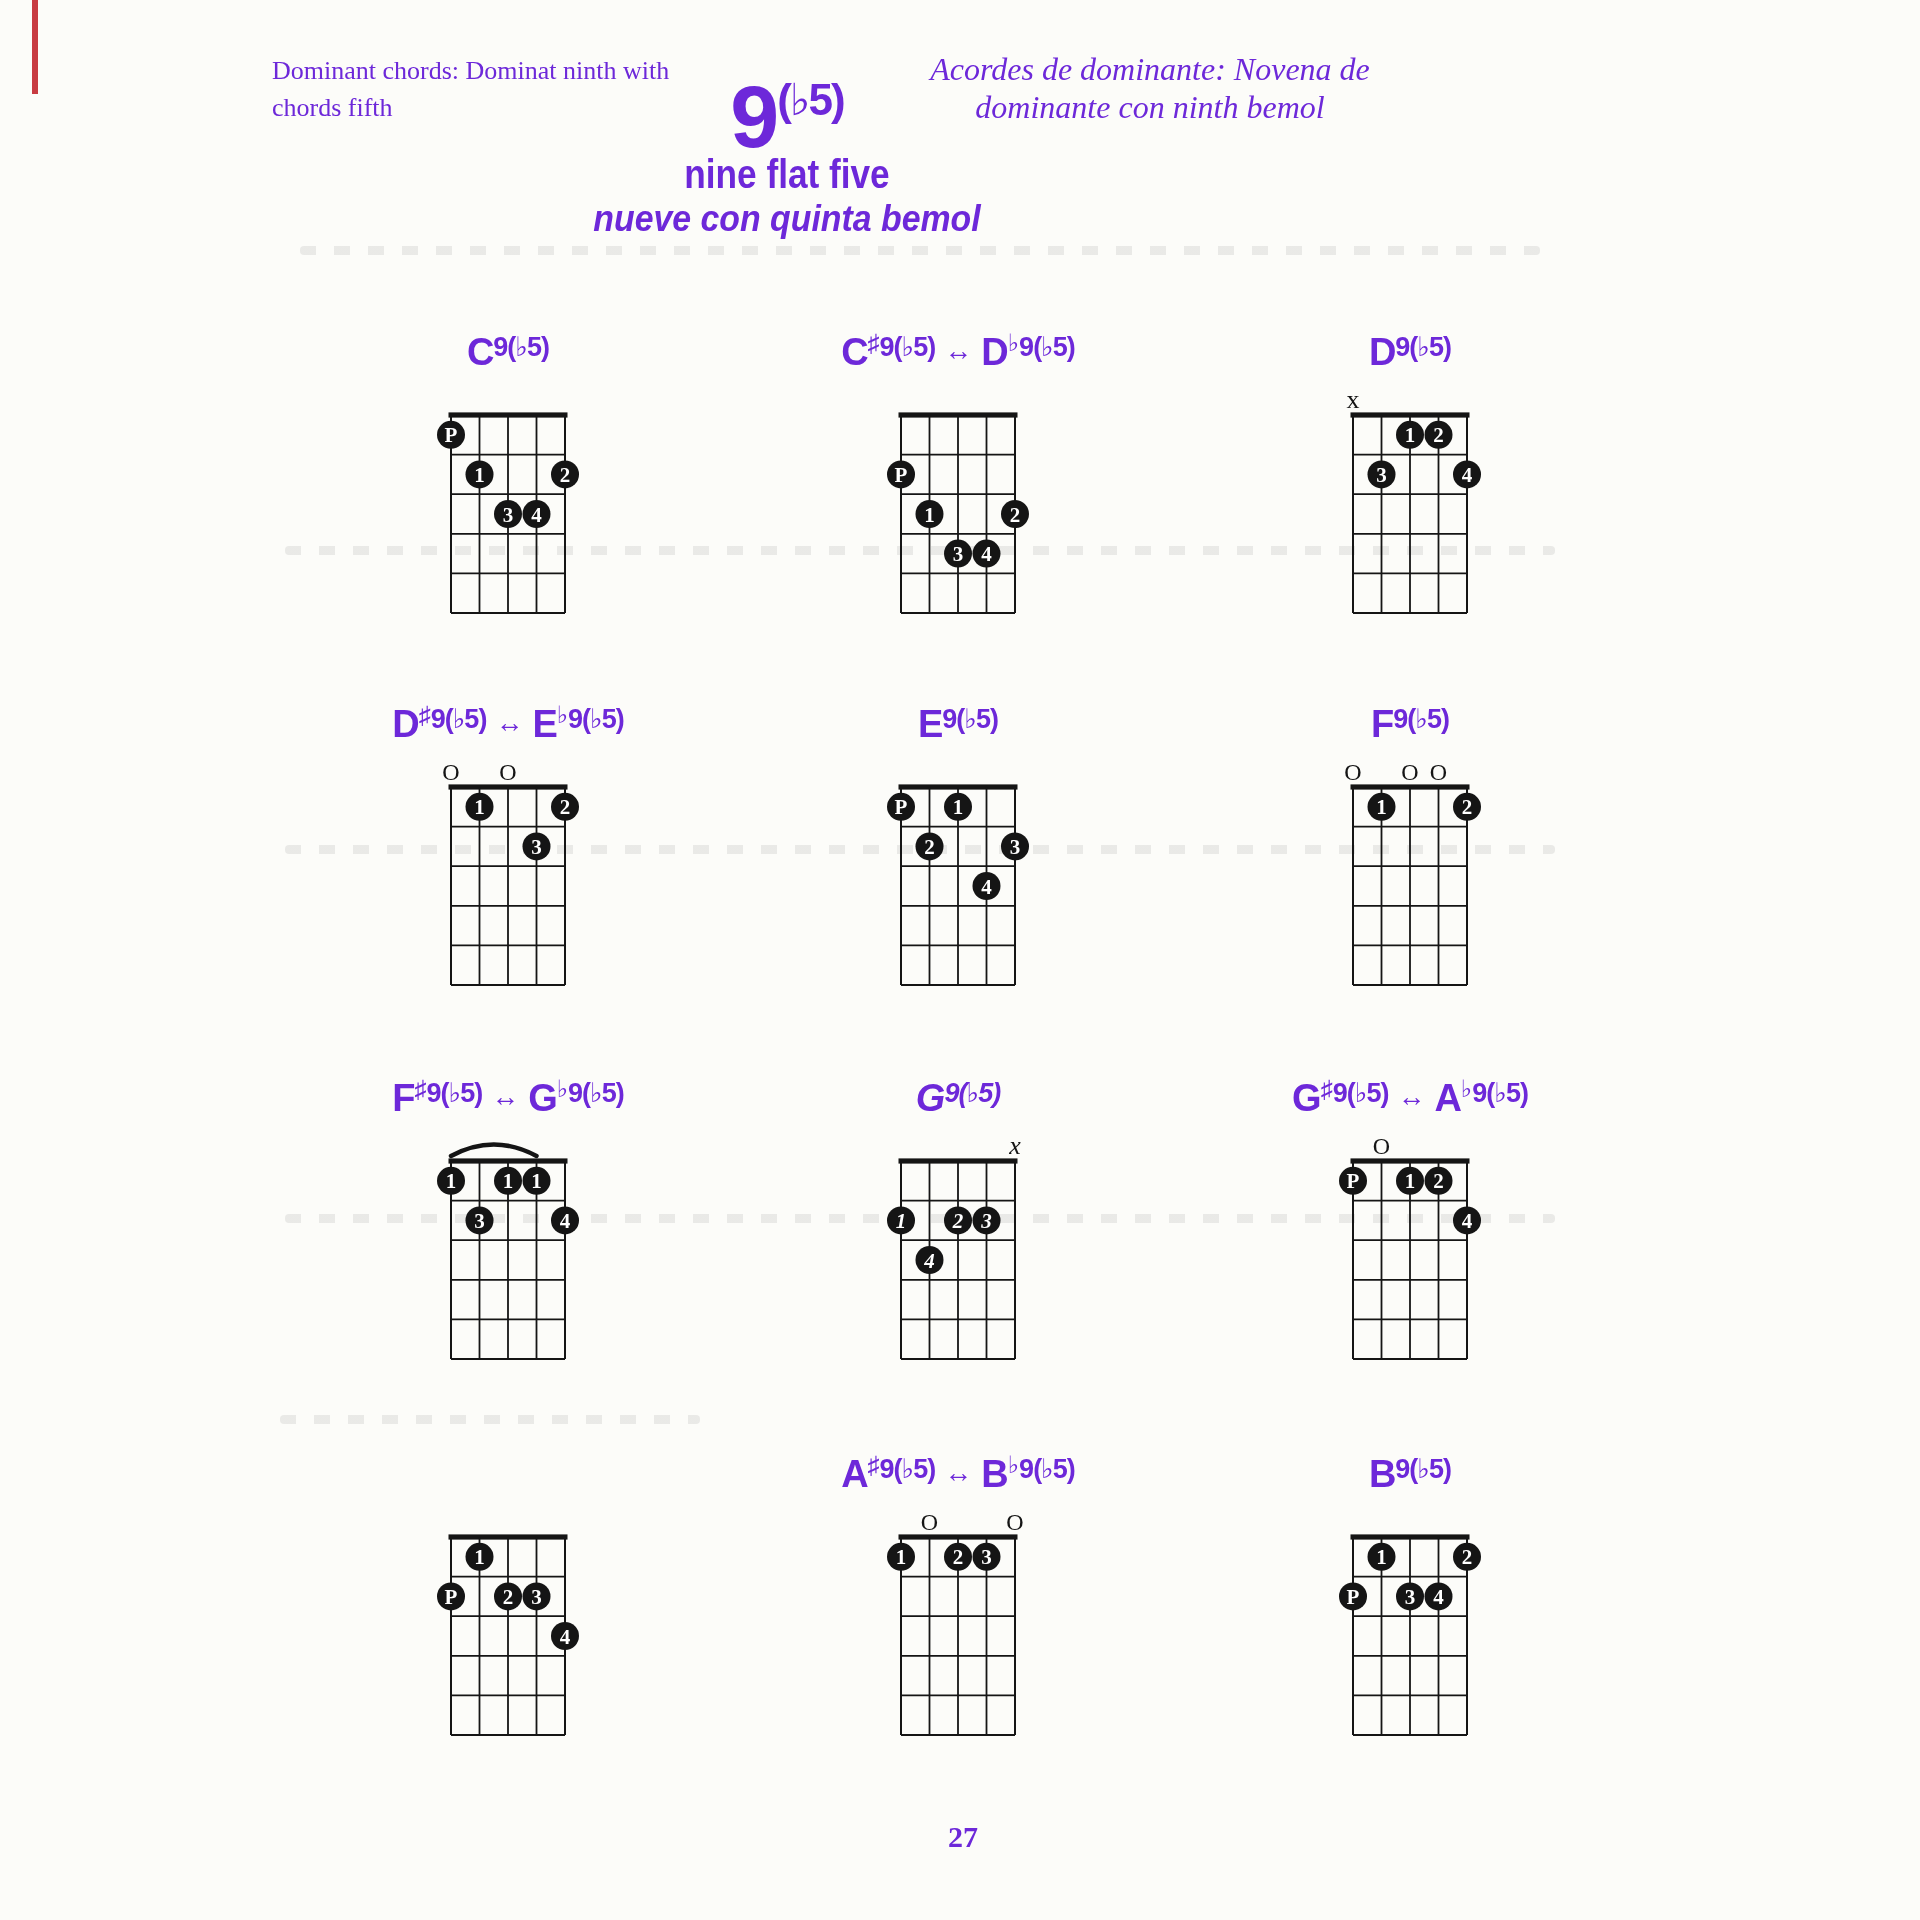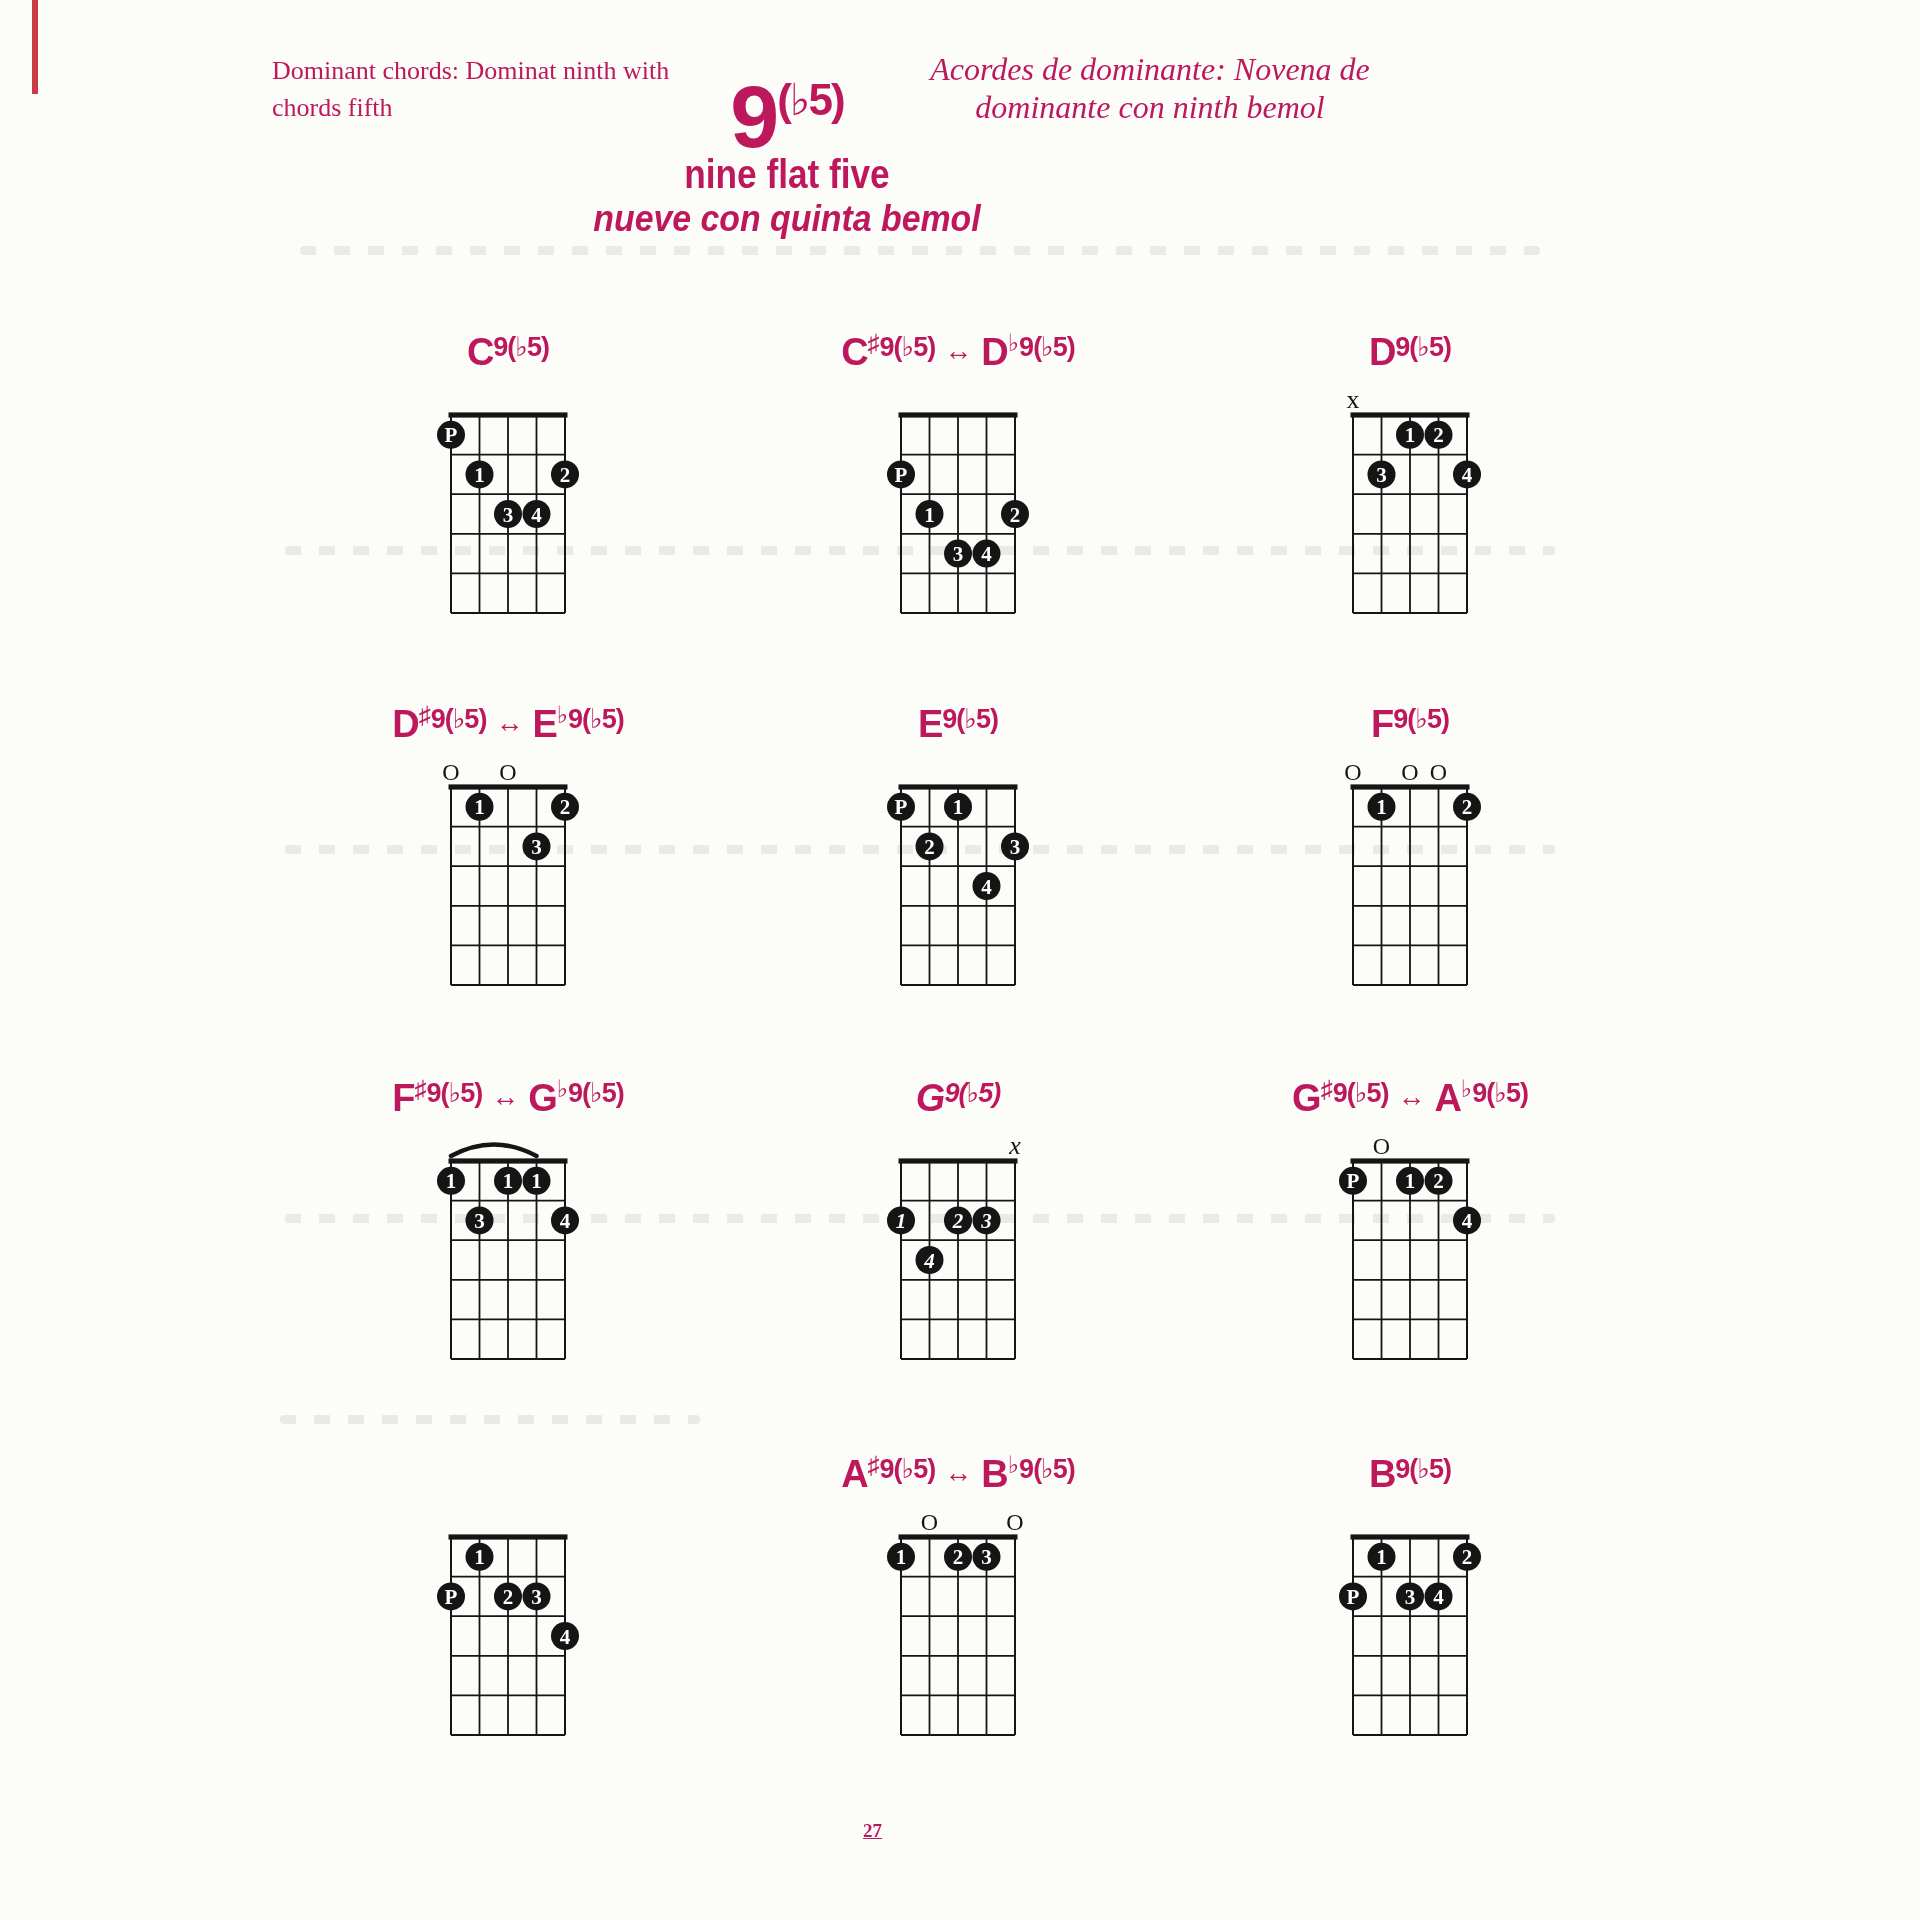--- a/index.html
+++ b/index.html
@@ -1,18 +1,18 @@
 <!DOCTYPE html>
 <html><head>
 <meta charset="utf-8">
 <style>
   html,body { margin:0; padding:0; background:#ffffff; }
   .page {
     position:relative; width:1920px; height:1920px;
-    background:#fcfcf9; color:#be185d;
+    background:#fcfcf9; color:#6d28d9;
     font-family:"Liberation Sans","DejaVu Sans",sans-serif;
     overflow:hidden;
   }
   .scan-edge {
     position:absolute; left:32px; top:0; width:6px; height:94px;
     background:#c2272d; opacity:.9;
   }
   .smudge {
     position:absolute; height:9px; border-radius:4px;
     background:repeating-linear-gradient(90deg, rgba(110,110,110,.13) 0 16px, rgba(0,0,0,0) 16px 34px);
@@ -34,22 +34,22 @@
   .subtitle-en { position:absolute; top:86px; width:100%; font-size:40px; font-weight:bold; transform:scaleX(.88); }
   .subtitle-es { position:absolute; top:132px; width:100%; font-size:36px; font-weight:bold; font-style:italic; transform:scaleX(.94); }
   .chord-cell { position:absolute; width:440px; height:310px; }
   .chord-label { position:absolute; left:0; top:0; width:440px; height:48px; text-align:center; white-space:nowrap; }
   .seg-root  { font-size:38px; font-weight:bold; letter-spacing:-1px; }
   .seg-acc   { font-size:24px; font-weight:bold; display:inline-block; transform:translateY(-14px); }
   .seg-sup   { font-size:27px; font-weight:bold; display:inline-block; transform:translateY(-9px); letter-spacing:-1px; }
   .seg-arrow { font-size:28px; font-weight:bold; display:inline-block; transform:translateY(-5px); margin:0 9px; }
   .fretboard-svg { position:absolute; left:140px; top:48px; }
   .page-number {
-    position:absolute; left:863px; top:1820px; width:200px; text-align:left;
-    font-family:"Liberation Serif","DejaVu Serif",serif; font-weight:bold; font-size:19px;text-decoration:underline;
+    position:absolute; left:863px; top:1820px; width:200px; text-align:center;
+    font-family:"Liberation Serif","DejaVu Serif",serif; font-weight:bold; font-size:30px;
   }
 </style>
 </head>
 <body>
 
 <div class="page">
   <div class="scan-edge"></div>
 
   <div class="smudge" style="left:300px; top:246px; width:1240px;"></div>
   <div class="smudge" style="left:285px; top:546px; width:1270px;"></div>

